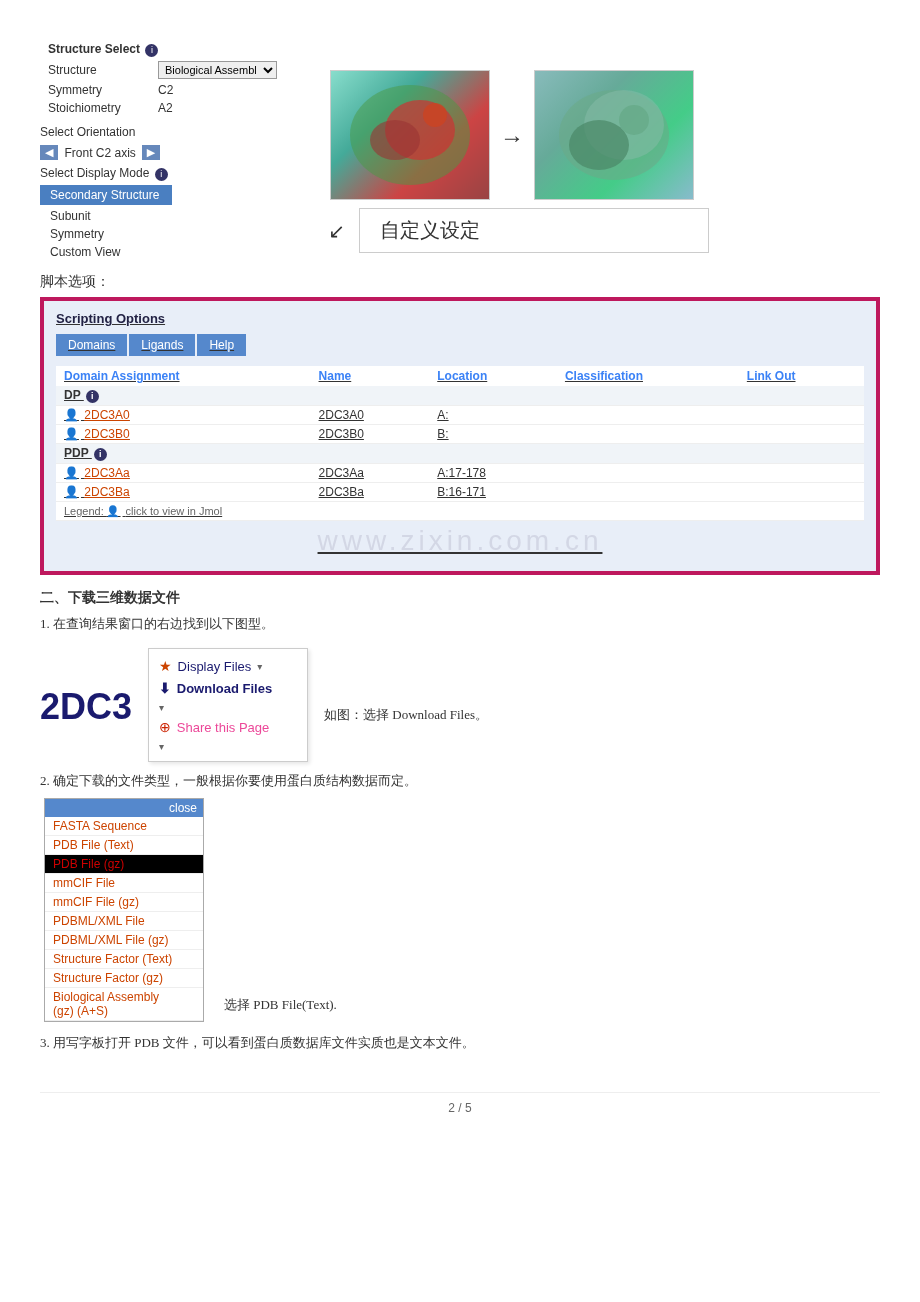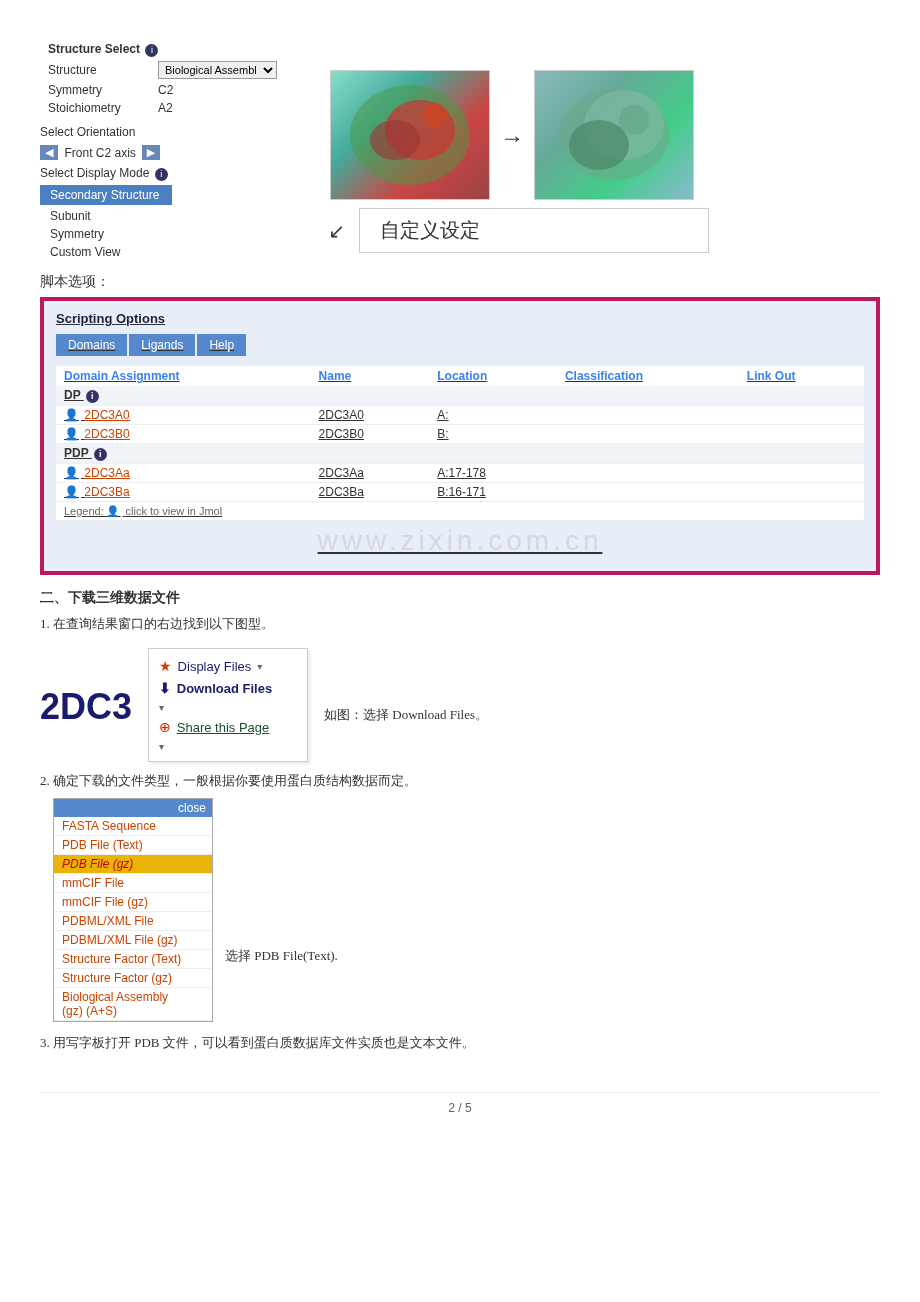--- a/index.html
+++ b/index.html
@@ -265,22 +265,21 @@
       cursor: pointer;
     }
     .download-menu .dl-item {
       padding: 2px 8px;
       cursor: pointer;
       color: #cc4400;
       border-bottom: 1px solid #eee;
     }
     .download-menu .dl-item.highlighted {
       color: #cc0000;
-      background: #eab308;
-      font-style: italic;
+      background: #000000;
     }
     .dl-note {
       font-size: 13px;
       margin-left: 10px;
       color: #333;
       align-self: center;
     }
 
     
     .page-footer {
@@ -494,33 +493,33 @@
       <span style="color:#1a1a6e; font-size:14px;">⬇</span>
       <span style="font-size:13px; color:#1a1a6e; font-weight:bold;">Download Files</span>
     </div>
 
     <div class="pdb-menu-item">
       <span style="font-size:10px; color:#666;">▾</span>
     </div>
 
     <div class="pdb-menu-item share">
       <span style="color:#cc2200; font-size:14px;">⊕</span>
-      <span style="font-size:13px; color:#14532d;text-decoration:underline;">Share this Page</span>
+      <span style="font-size:13px; color:#ec4899;">Share this Page</span>
     </div>
 
     <div class="pdb-menu-item">
       <span style="font-size:10px; color:#666;">▾</span>
     </div>
   </div>
   <div class="dl-note chinese" style="margin-left:16px; margin-top:20px;">如图：选择 Download Files。</div>
 </div>
 
 <div class="main-text chinese" style="margin: 8px 0;">2. 确定下载的文件类型，一般根据你要使用蛋白质结构数据而定。</div>
 
-<div style="display:flex; align-items:center; gap:12px; margin: 8px 13px;">
+<div style="display:flex; align-items:flex-end; gap:20px; margin: 8px 4px;">
   <div class="download-menu">
     <div class="close-btn">close</div>
     <div class="dl-item">FASTA Sequence</div>
     <div class="dl-item">PDB File (Text)</div>
     <div class="dl-item highlighted">PDB File (gz)</div>
     <div class="dl-item">mmCIF File</div>
     <div class="dl-item">mmCIF File (gz)</div>
     <div class="dl-item">PDBML/XML File</div>
     <div class="dl-item">PDBML/XML File (gz)</div>
     <div class="dl-item">Structure Factor (Text)</div>

